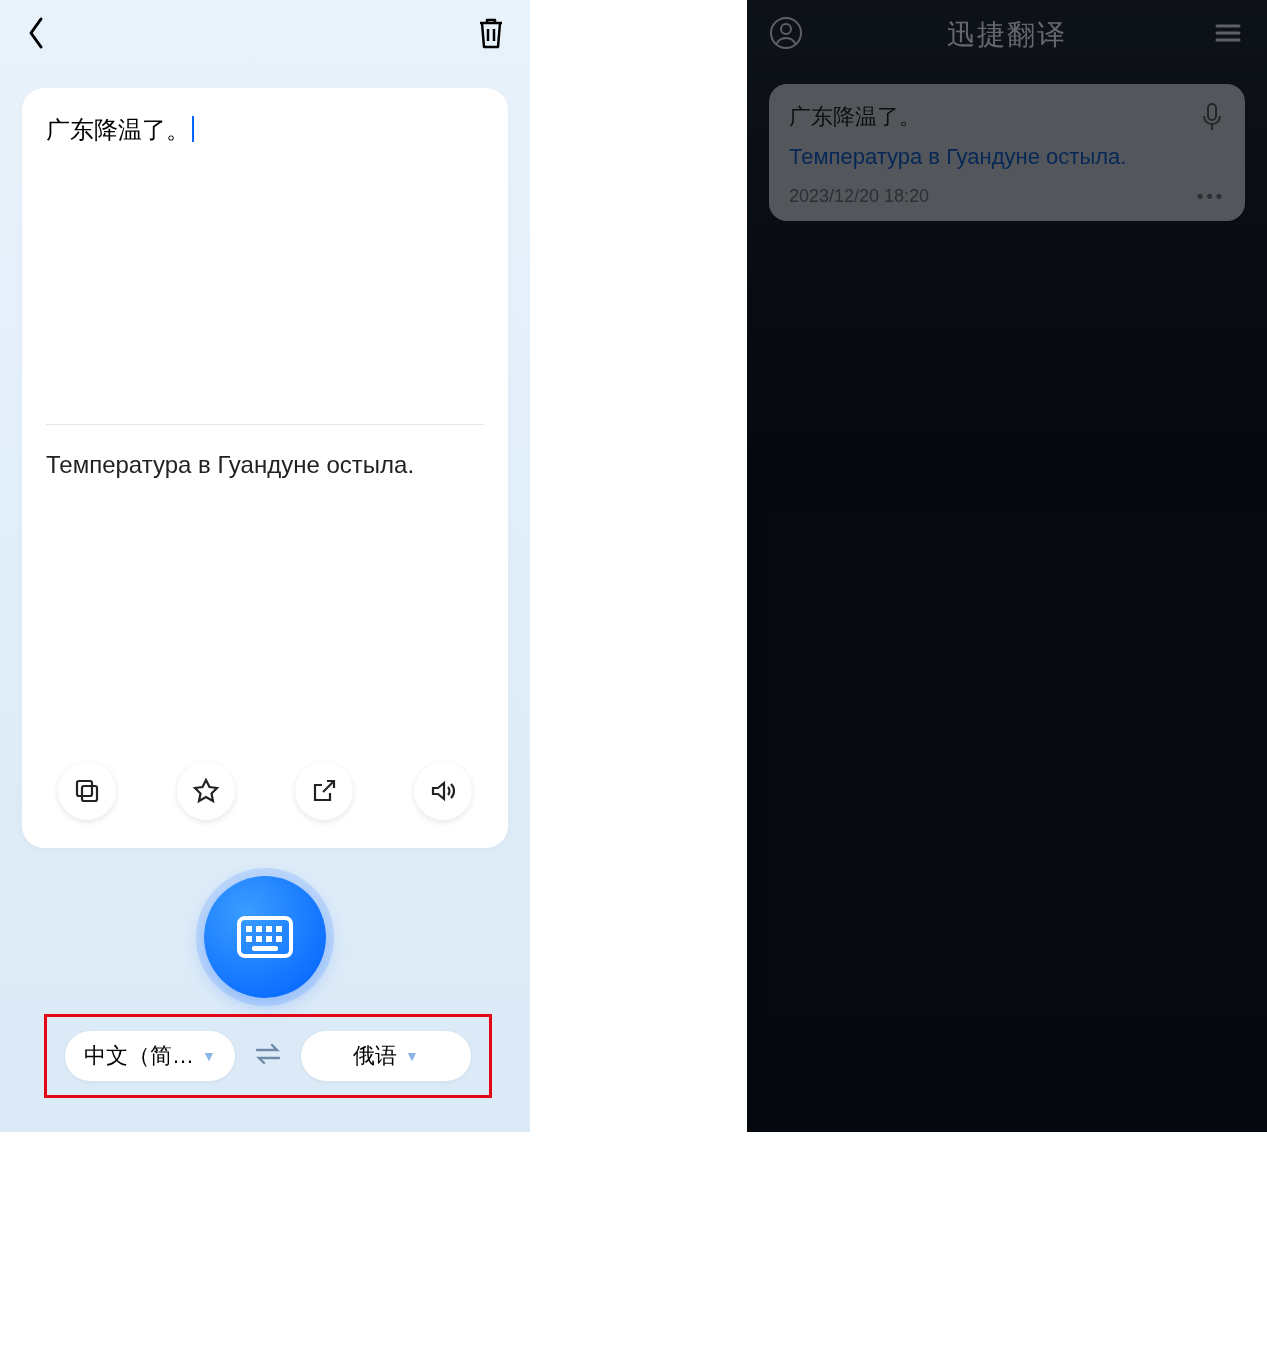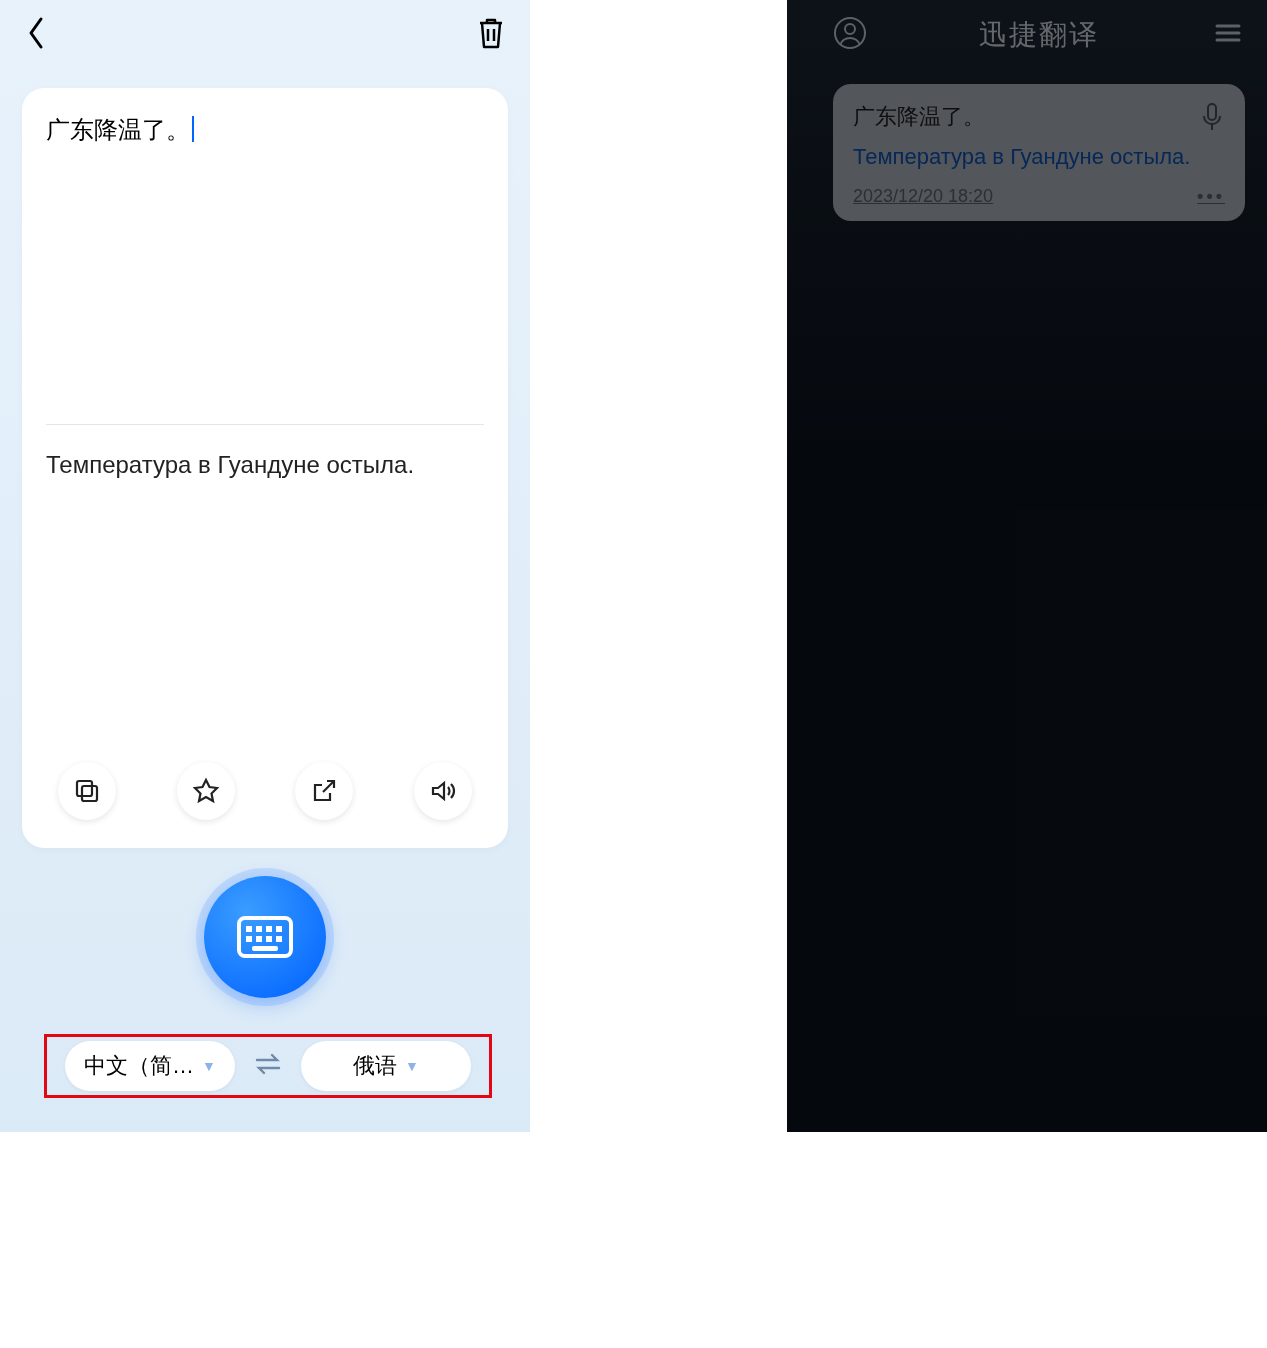--- a/index.html
+++ b/index.html
@@ -91,21 +91,21 @@
     box-shadow: 0 0 0 8px rgba(100,160,255,.25), 0 6px 20px rgba(0,100,255,.3);
     display: flex; align-items: center; justify-content: center;
   }
   .kb-btn svg { width: 56px; height: 42px; fill: #fff; }
   .lang-row {
     position: absolute;
     bottom: 34px;
     left: 44px;
     right: 38px;
     border: 3px solid #e30613;
-    height: 64px;
+    height: 84px;
     display: flex;
     align-items: center;
     justify-content: center;
     gap: 18px;
     padding: 0 18px;
   }
   .lang-pill {
     background: #fff;
     border-radius: 30px;
     height: 50px;
@@ -116,27 +116,26 @@
     gap: 8px;
     font-size: 22px;
     color: #000;
     box-shadow: 0 1px 4px rgba(0,0,0,.06);
   }
   .lang-pill .chev { color: #8ab3e8; font-size: 14px; }
   .swap-icon svg { width: 30px; height: 22px; stroke: #6e8aa8; }
 
   
   .phone-right {
-    width: 480px;
+    width: 520px;
     height: 1132px;
     background: #0d1420;
     position: relative;
     overflow: hidden;
     margin-left: auto;
-    padding-left: 24px;
   }
   .phone-right::before{
     content:"";
     position:absolute;
     left:0;right:0;top:0;height:40%;
     background:linear-gradient(180deg,#39495a 0%,#0d1420 100%);
     opacity:.4;
     pointer-events:none;
   }
   .dim-overlay {
@@ -183,21 +182,20 @@
     color: #1158c0;
     margin-top: 8px;
   }
   .hc-foot {
     display: flex;
     justify-content: space-between;
     align-items: center;
     margin-top: 16px;
     color: #5f6a76;
     font-size: 18px;
-    text-decoration: underline;
   }
   .hc-more { letter-spacing: 3px; font-weight: bold; }
   
   .sheet {
     position: absolute;
     left: 0; right: 0; bottom: 0;
     background: #fff;
     border-radius: 36px 36px 0 0;
     z-index: 10;
     padding: 26px 0 28px;

